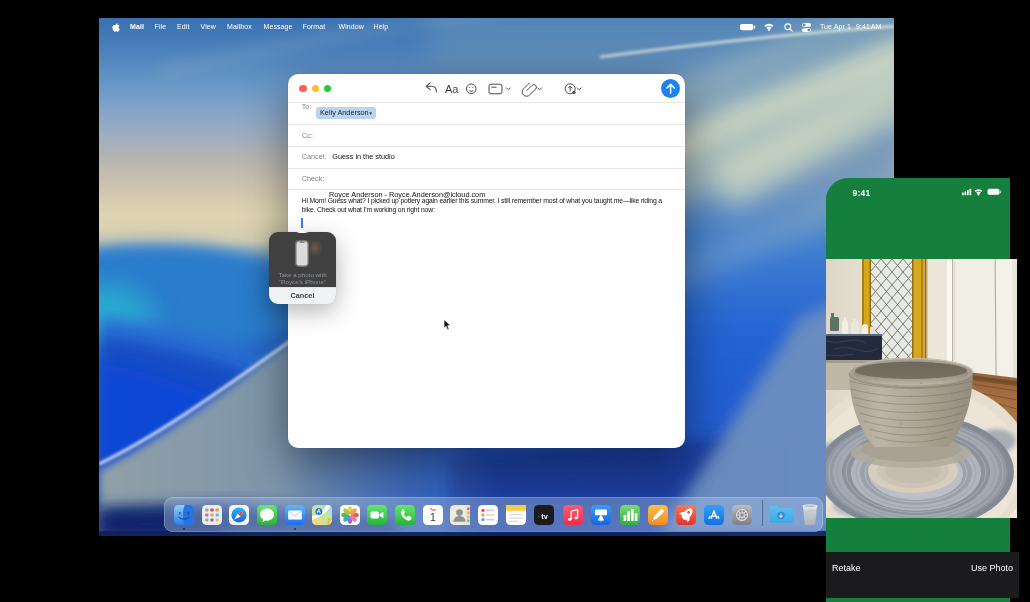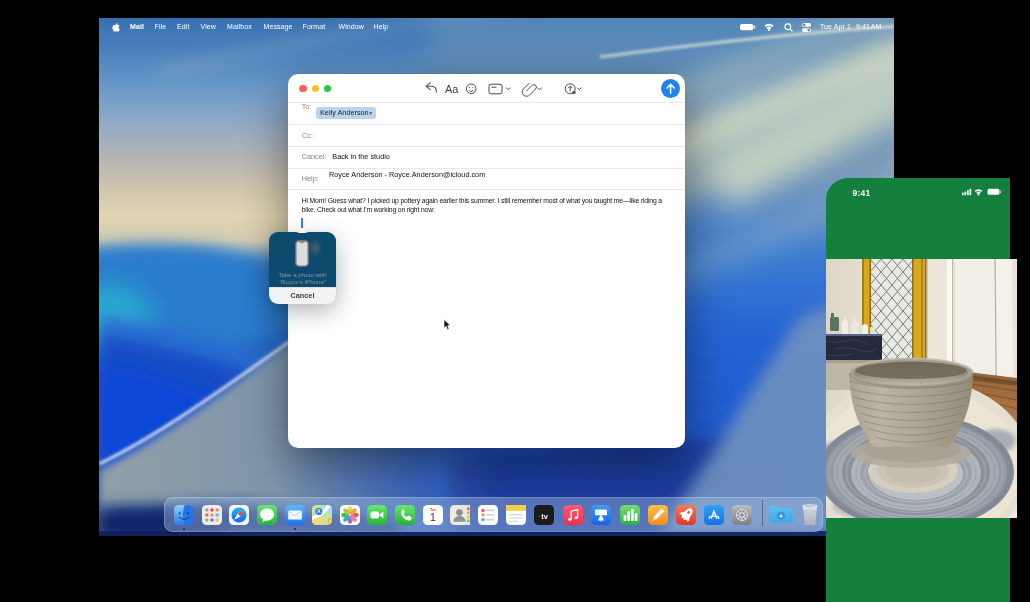--- a/index.html
+++ b/index.html
@@ -10,21 +10,21 @@
   #desktop{left:99px;top:18px;width:795px;height:518px;overflow:hidden;will-change:transform;}
   
   #menubar{left:0;top:0;width:795px;height:19px;color:#fff;font-size:7px;}
   #menubar span{position:absolute;top:5px;white-space:nowrap;font-weight:500;letter-spacing:.1px;}
   
   #mailwin{left:288px;top:74px;width:397px;height:374px;background:#fff;will-change:transform;
            border-radius:10px;box-shadow:0 15px 45px rgba(0,0,0,.45),0 0 1px rgba(0,0,0,.3);}
   .row{position:absolute;left:0;width:397px;border-bottom:1px solid #e8e8e8;}
   .lbl{position:absolute;color:#838383;font-size:7.3px;}
   
-  #popup{left:269px;top:232px;width:67px;height:71px;background:#0c4a6e;border-radius:9px;
+  #popup{left:269px;top:232px;width:67px;height:71px;background:#404040;border-radius:9px;
          box-shadow:0 8px 24px rgba(0,0,0,.3),0 0 1px rgba(0,0,0,.25);}
   
   #iphone{left:826px;top:178px;width:184px;height:431px;background:#15803d;will-change:transform;
           border-top-left-radius:22px;color:#fff;}
 </style>
 </head>
 <body>
 
 <div id="desktop" class="abs">
   <svg id="wp" width="795" height="518" style="position:absolute;left:0;top:0">
@@ -455,23 +455,23 @@
   <div class="row" style="top:0;height:27.5px"></div>
   <div class="row" style="top:28px;height:21.5px"></div>
   <div class="row" style="top:50px;height:21.5px"></div>
   <div class="row" style="top:72px;height:21.5px"></div>
   <div class="row" style="top:93.5px;height:21px"></div>
 
   <span class="lbl" style="left:13.7px;top:28px">To:</span>
   <div class="abs" style="left:28px;top:33.2px;height:11.4px;border-radius:3px;background:#b9d4f1;font-size:7.3px;color:#1e1e1e;padding:0 4px;line-height:11.4px;font-weight:500;">Kelly Anderson <span style="font-size:5.6px;color:#4a4a4a">▾</span></div>
   <span class="lbl" style="left:14px;top:56.6px">Cc:</span>
   <span class="lbl" style="left:13.7px;top:78.4px">Cancel:</span>
-  <span class="abs" style="left:44.3px;top:78.4px;font-size:7.3px;color:#111">Back in the studio</span>
-  <span class="lbl" style="left:13.7px;top:99.6px">Help:</span>
-  <span class="abs" style="left:41px;top:96px;font-size:7.3px;color:#111">Royce Anderson - Royce.Anderson@icloud.com</span>
+  <span class="abs" style="left:44.3px;top:78.4px;font-size:7.3px;color:#111">Guess in the studio</span>
+  <span class="lbl" style="left:13.7px;top:99.6px">Check:</span>
+  <span class="abs" style="left:41px;top:116px;font-size:7.3px;color:#111">Royce Anderson - Royce.Anderson@icloud.com</span>
 
   <div class="abs" style="left:13.7px;top:121.6px;width:364px;font-size:6.8px;letter-spacing:-0.15px;line-height:9.7px;color:#111">Hi Mom! Guess what? I picked up pottery again earlier this summer. I still remember most of what you taught me—like riding a bike. Check out what I'm working on right now:</div>
   <div class="abs" style="left:13.4px;top:143.5px;width:1.3px;height:10px;background:#3b7df5"></div>
 </div>
 
 <div id="popup" class="abs">
   <div class="abs" style="left:38px;top:7px;width:16px;height:18px;border-radius:50%;background:radial-gradient(closest-side,rgba(244,160,96,.25),rgba(244,160,96,0));"></div>
   <svg class="abs" style="left:26.5px;top:-4.4px" width="13" height="5" viewBox="0 0 13 5">
       <path d="M0 5 Q 5 4.6 6 0.6 Q 7.5 4.6 13 5 Z" fill="#fcfcfc"></path>
     </svg>
@@ -641,13 +641,17 @@
         <circle cx="60" cy="144" r="0.7"></circle>
         <circle cx="90" cy="152" r="0.6"></circle>
       <circle cx="75" cy="165" r="0.7"></circle>
         <circle cx="108" cy="148" r="0.6"></circle>
         <circle cx="42" cy="133" r="0.6"></circle>
       <circle cx="126" cy="136" r="0.7"></circle>
         <circle cx="85" cy="137" r="0.5"></circle>
         <circle cx="102" cy="170" r="0.6"></circle>
     </g>
   </svg>
+  <div class="abs" style="left:0;top:374px;width:193px;height:46px;background:#1b1b1d;font-size:9px;color:#fff">
+    <span class="abs" style="left:6px;top:11px">Retake</span>
+    <span class="abs" style="right:6px;top:11px">Use Photo</span>
+  </div>
 </div>
 
 </body></html>

